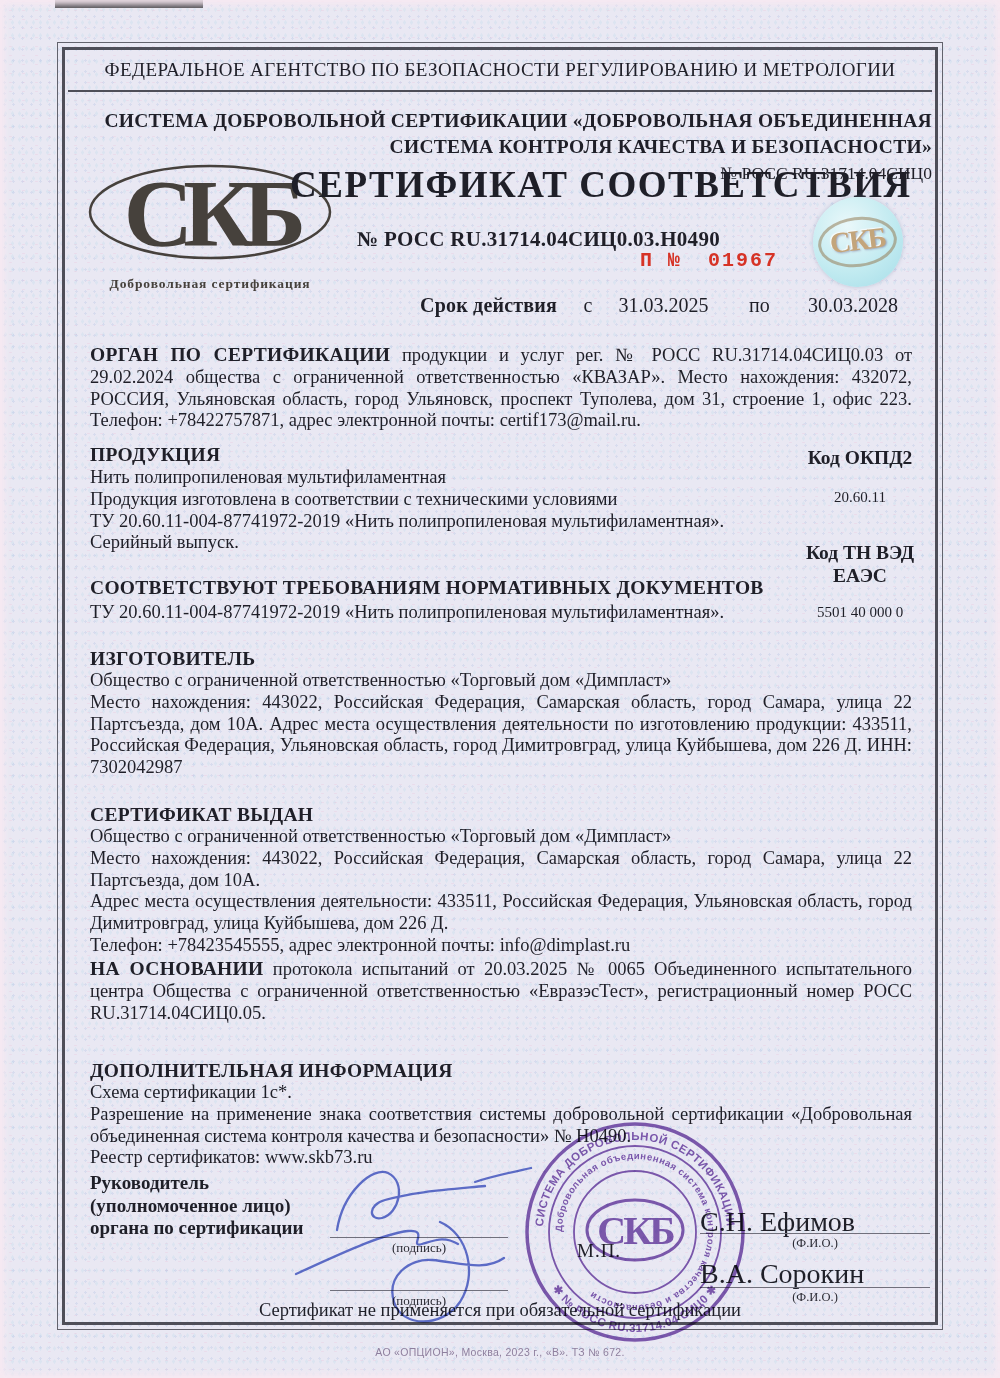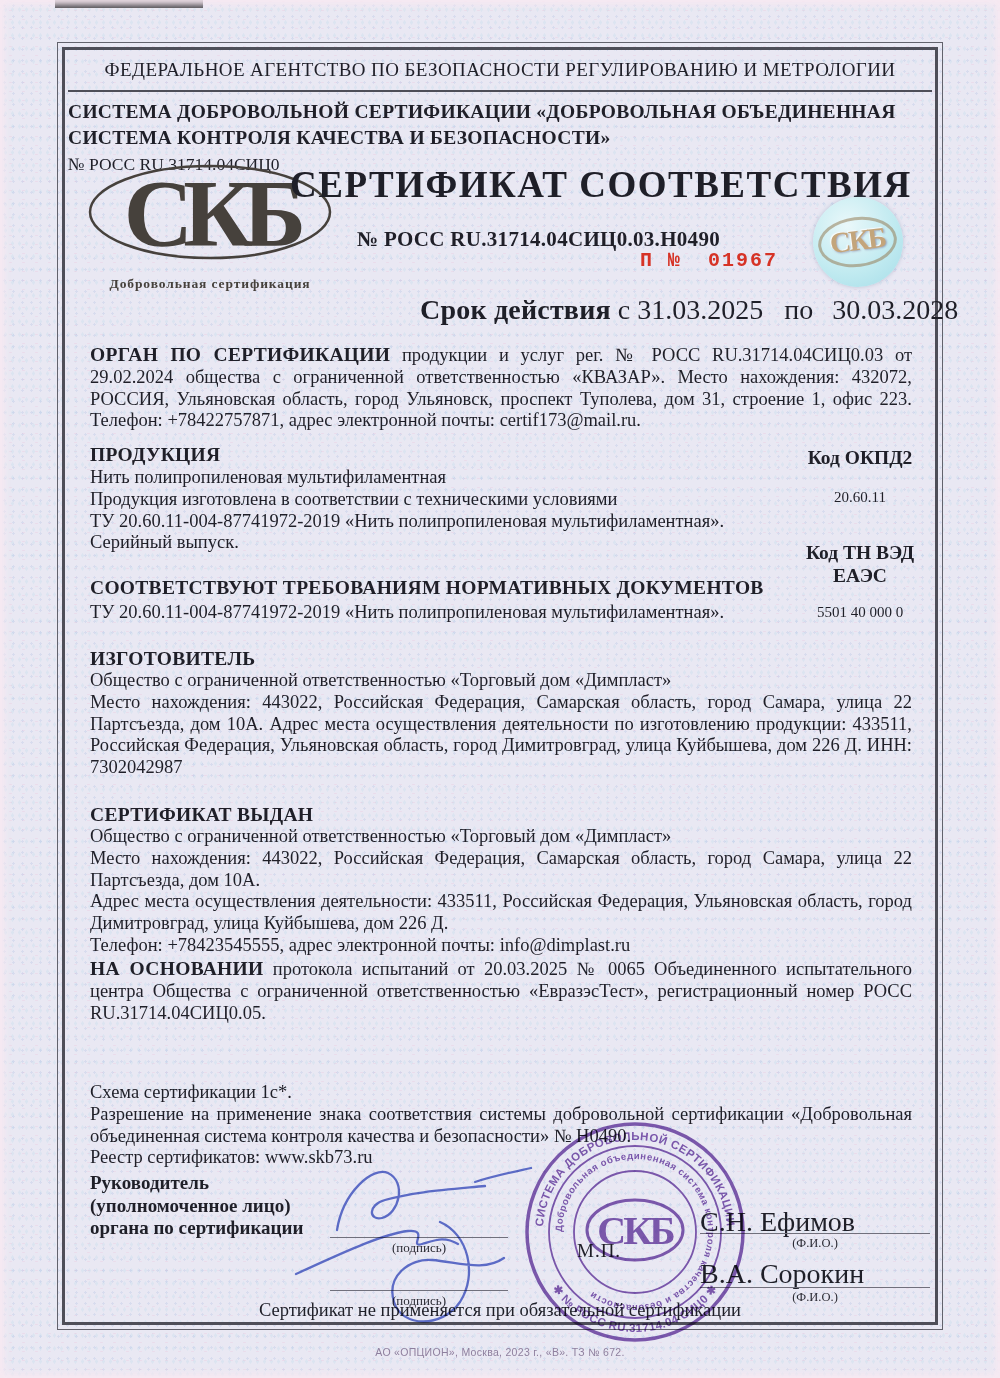--- a/index.html
+++ b/index.html
@@ -17,41 +17,41 @@
   }
   .page::after { content:''; position:absolute; inset:0; z-index:60;
     box-shadow: inset 0 0 6px 5px rgba(247,233,241,.95); pointer-events:none; }
   .abs { position:absolute; }
   .scan-bar { left:55px; top:0; width:148px; height:8px; background:#1d1d20; opacity:.82; }
   .frame { left:57px; top:42px; width:884px; height:1286px; border:1.5px solid #62626c; }
   .frame::before { content:''; position:absolute; inset:4px; border:3px solid #4e4e58; }
   .agency { left:68px; top:50px; width:864px; height:40px; border-bottom:2px solid #4e4e58;
     display:flex; align-items:center; justify-content:center;
     font-size:19px; letter-spacing:.4px; }
-  .system { left:68px; top:99px; width:864px; text-align:left; }
+  .system { left:68px; top:108px; width:864px; text-align:right; }
   .system .b { font-weight:bold; font-size:19.5px; line-height:26px; letter-spacing:.3px; }
   .system .num { font-size:17.5px; margin-top:3px; }
   .logo { left:82px; top:162px; width:256px; text-align:center; color:#46413c; }
   .logo svg { overflow:visible; display:block; }
   .logo .cap { font-size:13.5px; letter-spacing:.9px; margin-top:2px; font-weight:bold; }
   .title { left:290px; top:163px; width:600px; text-align:center;
     font-size:37px; font-weight:bold; letter-spacing:1.5px; white-space:nowrap; }
   .certnum { left:290px; top:227px; width:430px; text-align:right;
     font-size:21px; font-weight:600; letter-spacing:.3px; }
   .blank { left:640px; top:249px; display:flex; gap:26px; color:#d63326;
     font-family:"Liberation Mono", monospace; font-weight:bold; font-size:20px; letter-spacing:2px; }
   .holo { left:813px; top:197px; width:90px; height:90px; border-radius:50%;
     background: radial-gradient(circle at 38% 32%, #eaf8fa, #c0eaf0 58%, #a4dce8);
     display:flex; align-items:center; justify-content:center; box-shadow:0 0 4px rgba(120,140,170,.4); }
   .holo-ellipse { border:3px solid rgba(150,125,88,.55); border-radius:50%;
     padding:4px 9px 7px 9px; transform:rotate(-7deg); }
   .holo-txt { font-weight:bold; font-size:29px; letter-spacing:-2px; color:#c3a57b;
     text-shadow:-1px -1px 1px rgba(255,255,255,.85), 1px 1px 2px rgba(125,115,150,.6); }
   .validity { left:420px; top:294px; width:478px; display:flex; justify-content:space-between;
-    align-items:baseline; gap:7px; font-size:28px; white-space:nowrap; }
+    align-items:baseline; gap:7px; font-size:20px; white-space:nowrap; }
   .validity .lbl { font-weight:bold; letter-spacing:.2px; }
   .validity .to { margin:0 12px 0 14px; }
   .sec { left:90px; width:822px; font-size:18.5px; line-height:21.8px; }
   .just { text-align:justify; }
   .hd { font-weight:bold; font-size:19.5px; letter-spacing:.3px; }
   .narrow { width:700px; }
   .codes { left:786px; width:148px; text-align:center; font-size:15px; }
   .codes.bold { font-weight:bold; font-size:19.5px; line-height:23px; }
   .sigrole { left:90px; width:310px; font-weight:bold; font-size:19px; line-height:22.5px; }
   .sigline { border-top:1.5px solid #70707c; height:0; }
@@ -145,20 +145,21 @@
     <div class="just">Место нахождения: 443022, Российская Федерация, Самарская область, город Самара, улица 22 Партсъезда, дом 10А.</div>
     <div class="just">Адрес места осуществления деятельности: 433511, Российская Федерация, Ульяновская область, город Димитровград, улица Куйбышева, дом 226 Д.</div>
     <div>Телефон: +78423545555, адрес электронной почты: info@dimplast.ru</div>
   </div>
 
   <div class="abs sec just" style="top:958px">
     <span class="hd">НА ОСНОВАНИИ</span>
     <span>протокола испытаний от 20.03.2025 № 0065 Объединенного испытательного центра Общества с ограниченной ответственностью «ЕвразэсТест», регистрационный номер РОСС RU.31714.04СИЦ0.05.</span>
   </div>
 
+  <div class="abs sec hd" style="top:1060px">ДОПОЛНИТЕЛЬНАЯ ИНФОРМАЦИЯ</div>
   <div class="abs sec" style="top:1082px">
     <div>Схема сертификации 1с*.</div>
     <div class="just">Разрешение на применение знака соответствия системы добровольной сертификации «Добровольная объединенная система контроля качества и безопасности» № Н0490.</div>
     <div>Реестр сертификатов: www.skb73.ru</div>
   </div>
 
   <div class="abs sigrole" style="top:1172px">
     <div>Руководитель</div>
     <div>(уполномоченное лицо)</div>
     <div>органа по сертификации</div>

